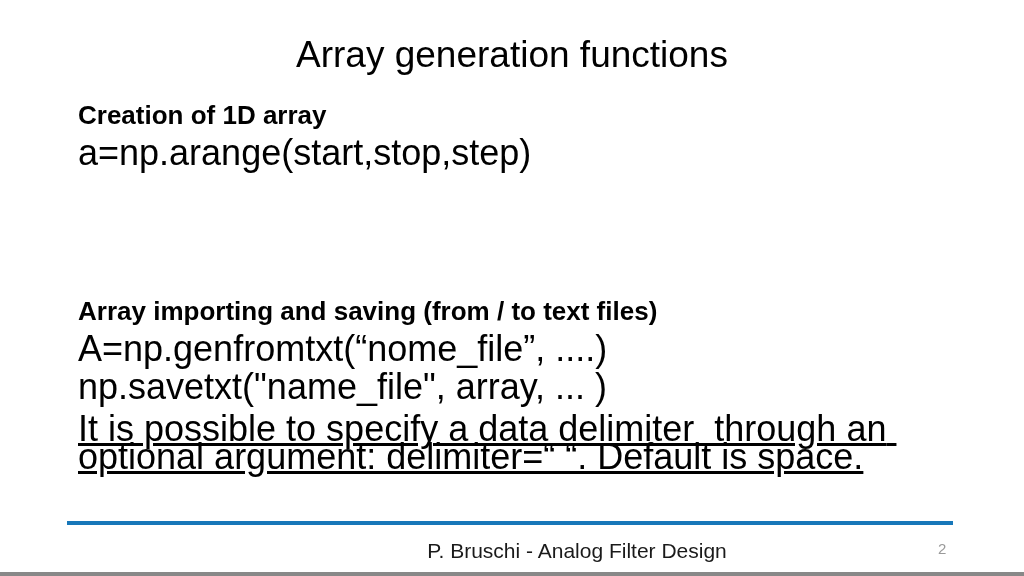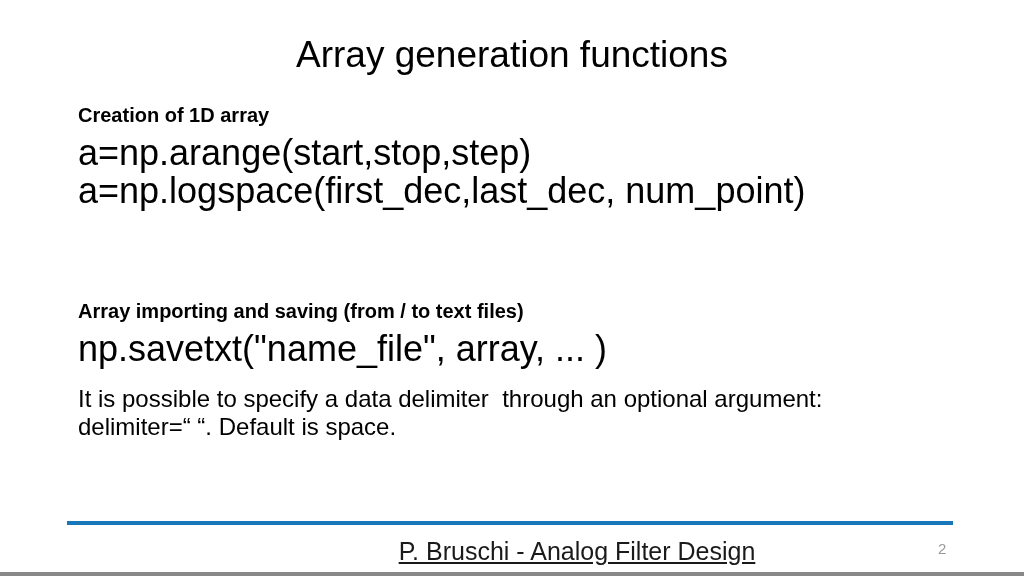--- a/index.html
+++ b/index.html
@@ -22,82 +22,82 @@
     text-align: center;
     font-size: 37px;
     font-weight: 400;
     line-height: 42px;
     color: #000000;
   }
   .section { position: absolute; left: 78px; }
   .section-1 { top: 96px; }
   .section-2 { top: 292px; }
   .heading {
-    font-size: 20px;
+    font-size: 26px;
     font-weight: 700;
     line-height: 38px;
     white-space: pre;
   }
   .code-line {
     font-size: 36px;
     font-weight: 400;
     line-height: 38px;
     white-space: pre;
   }
   .paragraph {
-    margin-top: 17px;
+    margin-top: 9px;
     width: 840px;
-    font-size: 24px;
+    font-size: 36px;
     font-weight: 400;
     line-height: 28px;
     white-space: pre-wrap;
+    text-decoration: underline;
   }
   .divider {
     position: absolute;
     left: 67px;
     top: 521px;
     width: 886px;
     height: 4px;
     background: #1777b9; 
   }
   .footer-text {
     position: absolute;
     top: 539px;
     left: 577px;
     transform: translateX(-50%);
-    font-size: 25px;
+    font-size: 21px;
     line-height: 24px;
     color: #1a1a1a;
     white-space: pre;
-    text-decoration: underline;
   }
   .page-number {
     position: absolute;
     top: 541px;
     left: 938px;
     font-size: 15px;
     line-height: 16px;
     color: #9a9a9a;
   }
 </style>
 </head>
 <body>
 
 <div class="slide">
 
   <div class="title">Array generation functions</div>
 
   <div class="section section-1">
     <div class="heading">Creation of 1D array</div>
     <div class="code-line">a=np.arange(start,stop,step)</div>
-    <div class="code-line">a=np.logspace(first_dec,last_dec, num_point)</div>
   </div>
 
   <div class="section section-2">
     <div class="heading">Array importing and saving (from / to text files)</div>
+    <div class="code-line">A=np.genfromtxt(“nome_file”, ....)</div>
     <div class="code-line">np.savetxt("name_file", array, ... )</div>
     <div class="paragraph">It is possible to specify a data delimiter  through an optional argument: delimiter=“ “. Default is space.</div>
   </div>
 
   <div class="divider" style="background-color: rgb(23, 119, 185);"></div>
 
   <div class="footer-text">P. Bruschi - Analog Filter Design</div>
 
   <div class="page-number">2</div>
 

